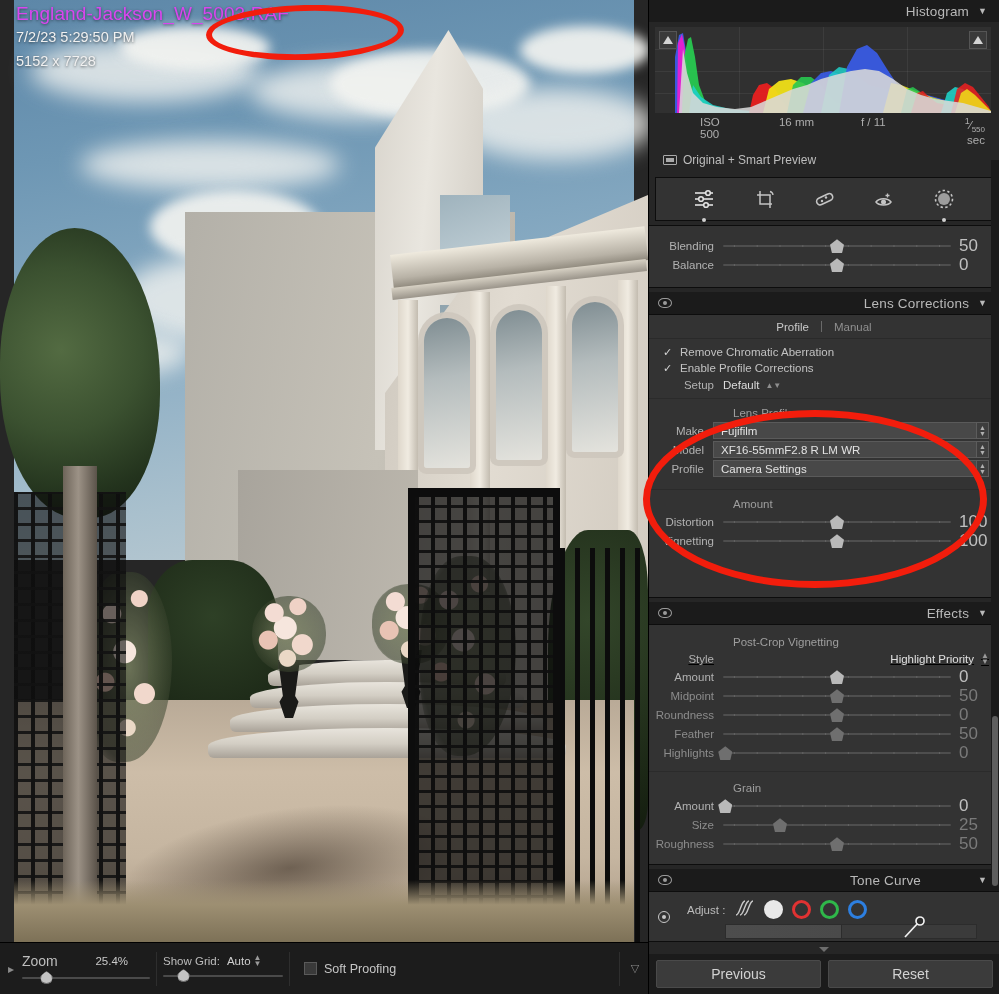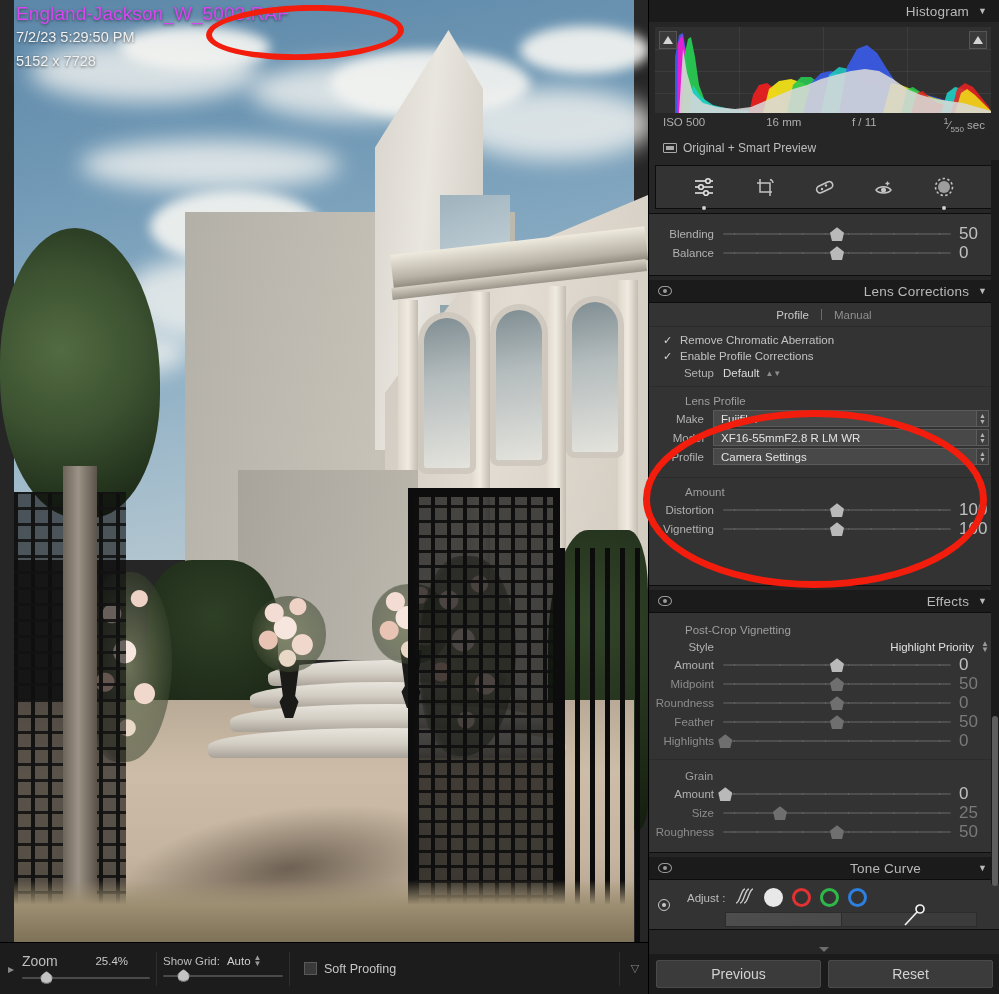--- a/index.html
+++ b/index.html
@@ -237,21 +237,21 @@
     position: absolute; width: 18px; height: 18px; background: #3a3a3a; border: 1px solid #555;
     display: flex; align-items: center; justify-content: center;
   }
   .clip-tri i {
     width: 0; height: 0; border-left: 5px solid transparent; border-right: 5px solid transparent;
     border-bottom: 8px solid #d4d4d4; display: block;
   }
   #hist-meta {
     display: flex; background: #262626; padding: 3px 8px 5px 8px; color: #adadad; font-size: 11.5px;
   }
-  #hist-meta span { flex: 1; }
+  #hist-meta span { flex: 1; margin-left: 37px; }
   #hist-meta span:nth-child(2) { text-align: center; }
   #hist-meta span:nth-child(3) { text-align: center; }
   #hist-meta span:nth-child(4) { text-align: right; }
   #preview-row {
     display: flex; align-items: center; gap: 6px;
     background: #262626; padding: 2px 8px 6px 8px; color: #bdbdbd; font-size: 12px;
   }
   .chip { width: 14px; height: 10px; border: 1.4px solid #a9a9a9; border-radius: 1px;
           display: flex; align-items: center; justify-content: center; }
   .chip i { width: 8px; height: 4px; background: #a9a9a9; display: block; }
@@ -298,33 +298,33 @@
   }
   .tabs-row .tab { color: #c9c9c9; }
   .tabs-row .tab.inactive { color: #8f8f8f; }
   .tabs-row .vbar { width: 1px; height: 11px; background: #6a6a6a; }
   .chk-row { display: flex; align-items: center; gap: 6px; padding: 2px 0 2px 14px; font-size: 11.5px; color: #c2c2c2; }
   .check { width: 11px; height: 11px; color: #d6d6d6; font-size: 11px; line-height: 11px; }
   .setup-row { display: flex; align-items: center; font-size: 11.5px; color: #b2b2b2; padding: 3px 0 5px 0; }
   .setup-row .lab { width: 74px; text-align: right; padding-right: 9px; }
   .setup-row .val { color: #dcdcdc; }
   .setup-row .st { margin-left: 6px; color: #8e8e8e; font-size: 8px; }
-  .sec-title { text-align: left; padding-left: 36px; font-size: 11.5px; color: #9e9e9e; margin: 6px 0 3px; }
+  .sec-title { text-align: left; padding-left: 84px; font-size: 11.5px; color: #9e9e9e; margin: 6px 0 3px; }
   .combo-row { display: flex; align-items: center; padding: 0 10px 0 0; margin: 2px 0; }
   .combo-row .lab { width: 64px; text-align: right; padding-right: 9px; font-size: 11.5px; color: #b2b2b2; }
   .combo {
     flex: 1; position: relative; height: 17px; background: #484848; border: 1px solid #5a5a5a;
     display: flex; align-items: center; padding-left: 7px; font-size: 11.5px; color: #e2e2e2;
   }
   .combo .arrows {
     position: absolute; right: -1px; top: -1px; bottom: -1px; width: 13px; background: #3e3e3e;
     border: 1px solid #5c5c5c; display: flex; flex-direction: column;
     align-items: center; justify-content: center; color: #b0b0b0; font-size: 7px; line-height: 6px;
   }
-  .style-row { display: flex; align-items: center; padding: 2px 10px 2px 0; font-size: 11.5px; }
+  .style-row { display: flex; align-items: center; padding: 2px 10px 2px 0; font-size: 11.5px; text-decoration: underline; }
   .style-row .lab { width: 74px; text-align: right; padding-right: 9px; color: #b2b2b2; }
   .style-row .val { flex: 1; text-align: right; color: #e0e0e0; }
   .style-row .st { margin-left: 7px; color: #9a9a9a; font-size: 8px; line-height: 6px; }
 
   
   #tc-body { background: #333333; padding: 6px 8px 2px 8px; position: relative; }
   .tc-row { display: flex; align-items: center; gap: 9px; padding-left: 30px; }
   .tc-lab { color: #bcbcbc; font-size: 11.5px; }
   .tc-circle { width: 19px; height: 19px; border-radius: 50%; border: 3px solid #888; }
   .tc-dot { width: 4px; height: 4px; border-radius: 50%; background: #9a9a9a; margin: 3px auto 0; }

